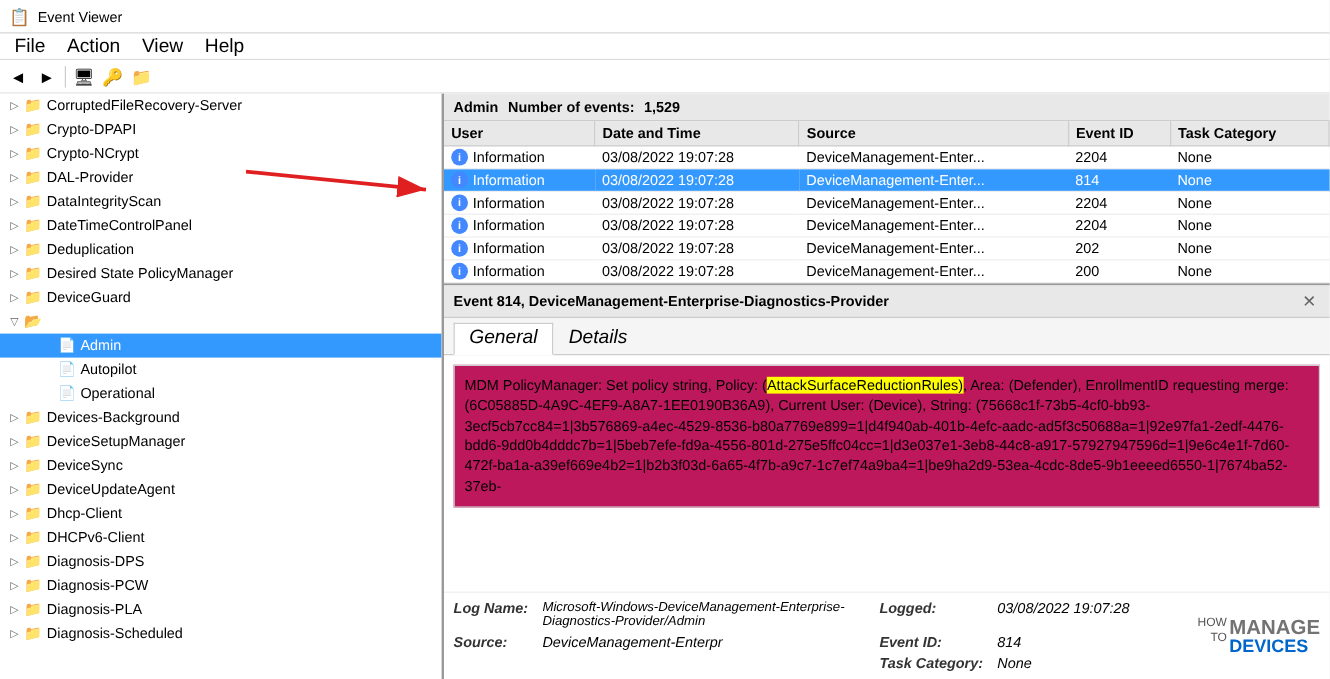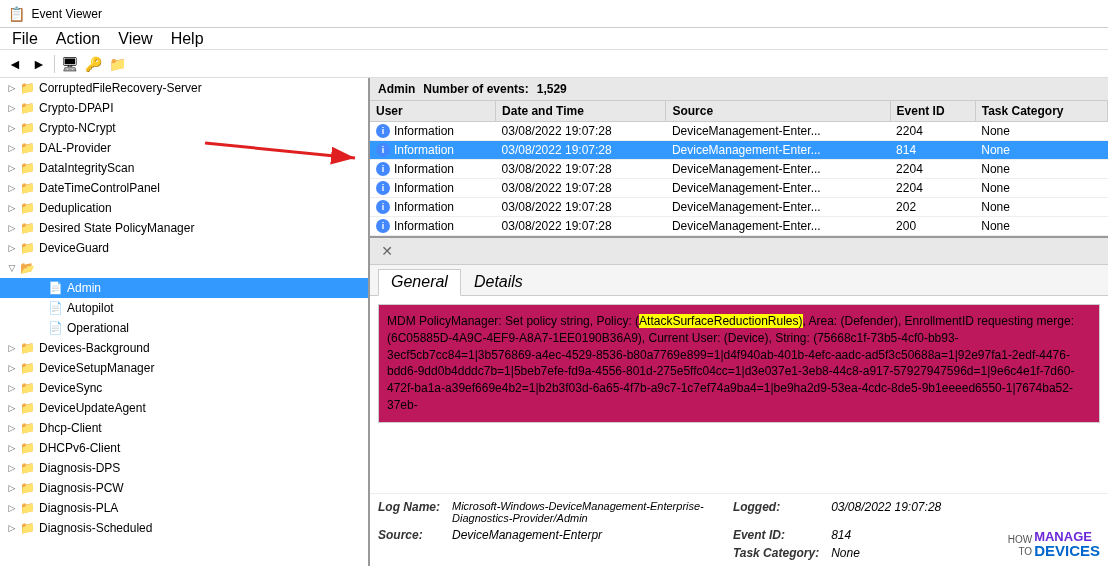--- a/index.html
+++ b/index.html
@@ -262,24 +262,24 @@
       color: #333;
       white-space: nowrap;
     }
     .detail-footer-value {
       color: #000;
     }
 
     
     .brand-watermark {
       position: absolute;
-      bottom: 8px;
+      bottom: 20px;
       right: 8px;
       display: flex;
-      align-items: flex-end;
+      align-items: flex-start;
       gap: 2px;
     }
     .brand-how-to {
       font-size: 10px;
       color: #666;
       text-align: right;
       line-height: 1.2;
     }
 
     .close-btn {
@@ -567,20 +567,21 @@
                 <td>DeviceManagement-Enter...</td>
                 <td>200</td>
                 <td>None</td>
               </tr>
             </tbody>
         </table>
       </div>
 
       <div class="detail-panel">
         <div class="detail-header">
+          <span>Event 814, DeviceManagement-Enterprise-Diagnostics-Provider</span>
           <button class="close-btn">✕</button>
         </div>
 
         <div class="detail-tabs">
           <div class="detail-tab active">General</div>
           <div class="detail-tab">Details</div>
         </div>
 
         <div class="detail-content">
           <div class="event-text-box">
@@ -616,17 +617,17 @@
     </defs>
     <line x1="10" y1="10" x2="160" y2="25" stroke="#e02020" stroke-width="3" marker-end="url(#arrowhead)"></line>
   </svg>
 
   <div class="brand-watermark">
     <div class="brand-how-to">
       <span style="font-size:10px;color:#555;">HOW</span><br>
       <span style="font-size:10px;color:#555;">TO</span>
     </div>
     <div>
-      <div style="font-size:13px;font-weight:900;color:#6d28d9;line-height:1;">MANAGE</div>
+      <div style="font-size:17px;font-weight:900;color:#737373;line-height:1;">MANAGE</div>
       <div style="font-size:15px;font-weight:900;color:#0066cc;line-height:1;">DEVICES</div>
     </div>
   </div>
 </div>
 
 </body></html>

